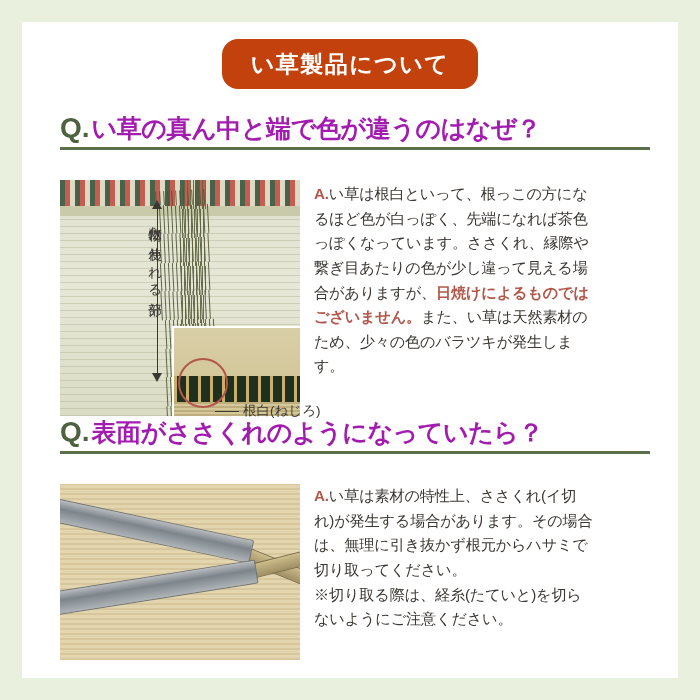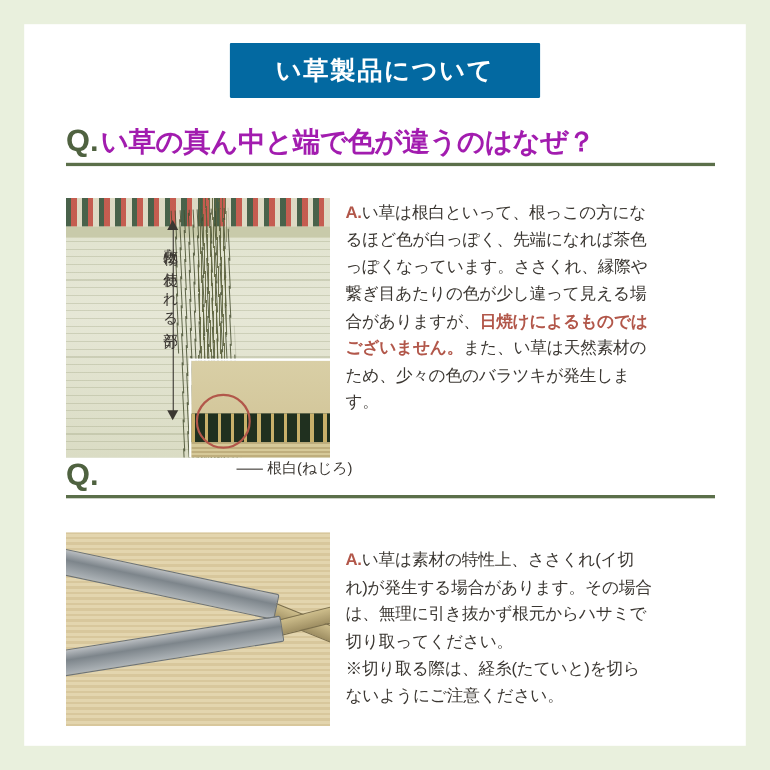--- a/index.html
+++ b/index.html
@@ -21,24 +21,24 @@
     height: 656px;
     background: #ffffff;
     box-sizing: border-box;
   }
   
   .header-pill {
     position: absolute;
     left: 50%;
     transform: translateX(-50%);
     top: 17px;
-    width: 282px;
+    width: 256px;
     height: 50px;
-    background: #0369a1;
-    border-radius: 1px;
+    background: #c2410c;
+    border-radius: 16px;
     display: flex;
     align-items: center;
     justify-content: center;
   }
   .header-pill .title {
     color: #ffffff;
     font-size: 23px;
     font-weight: bold;
     letter-spacing: 1.5px;
   }
@@ -220,21 +220,21 @@
     position: absolute;
     left: 96.5px;
     top: 28px;
     bottom: 42px;
     width: 1.5px;
     background: #3b3732;
   }
   .callout1 {
     position: absolute;
     left: 193px;
-    top: 395px;
+    top: 380px;
     font-size: 13.5px;
     color: #3b3732;
     white-space: nowrap;
   }
   .callout1 .leader {
     display: inline-block;
     width: 24px;
     height: 1.5px;
     background: #3b3732;
     vertical-align: middle;
@@ -330,28 +330,29 @@
     <span class="leader"></span><span>根白(ねじろ)</span>
   </div>
 
   <div class="answer" style="left:292px; top:160px; width:282px;">
     <span class="a-mark">A.</span><span>い草は根白といって、根っこの方になるほど色が白っぽく、先端になれば茶色っぽくなっています。ささくれ、縁際や繋ぎ目あたりの色が少し違って見える場合がありますが、</span><span class="hl">日焼けによるものではございません。</span><span>また、い草は天然素材のため、少々の色のバラツキが発生します。</span>
   </div>
 
   <div class="q-block" style="top:396px;">
     <div class="q-line">
       <span class="q-mark">Q.</span>
+      <span class="q-text">表面がささくれのようになっていたら？</span>
     </div>
   </div>
 
   <div class="photo2">
     <div class="handle-a"></div>
     <div class="handle-b"></div>
     <div class="scissor-a"></div>
     <div class="scissor-b"></div>
   </div>
 
-  <div class="answer" style="left:292px; top:476px; width:282px;">
+  <div class="answer" style="left:292px; top:462px; width:282px;">
     <span class="a-mark">A.</span><span>い草は素材の特性上、ささくれ(イ切れ)が発生する場合があります。その場合は、無理に引き抜かず根元からハサミで切り取ってください。</span>
     <span class="note">※切り取る際は、経糸(たていと)を切らないようにご注意ください。</span>
   </div>
 
 </div>
 
 </body></html>

